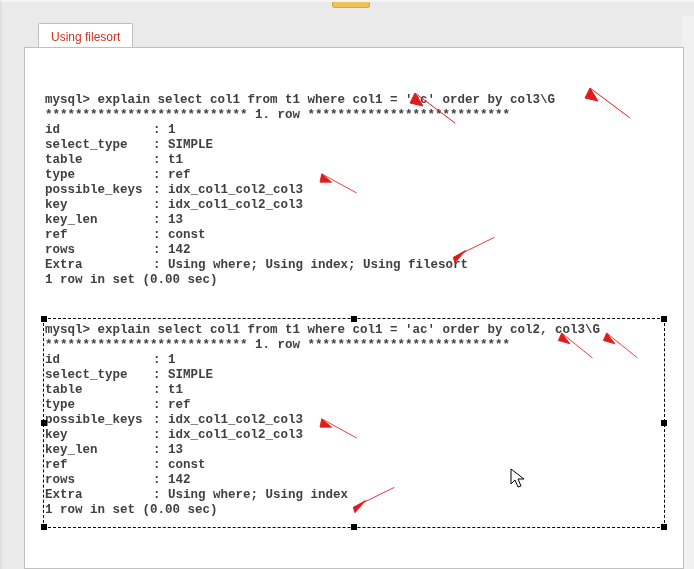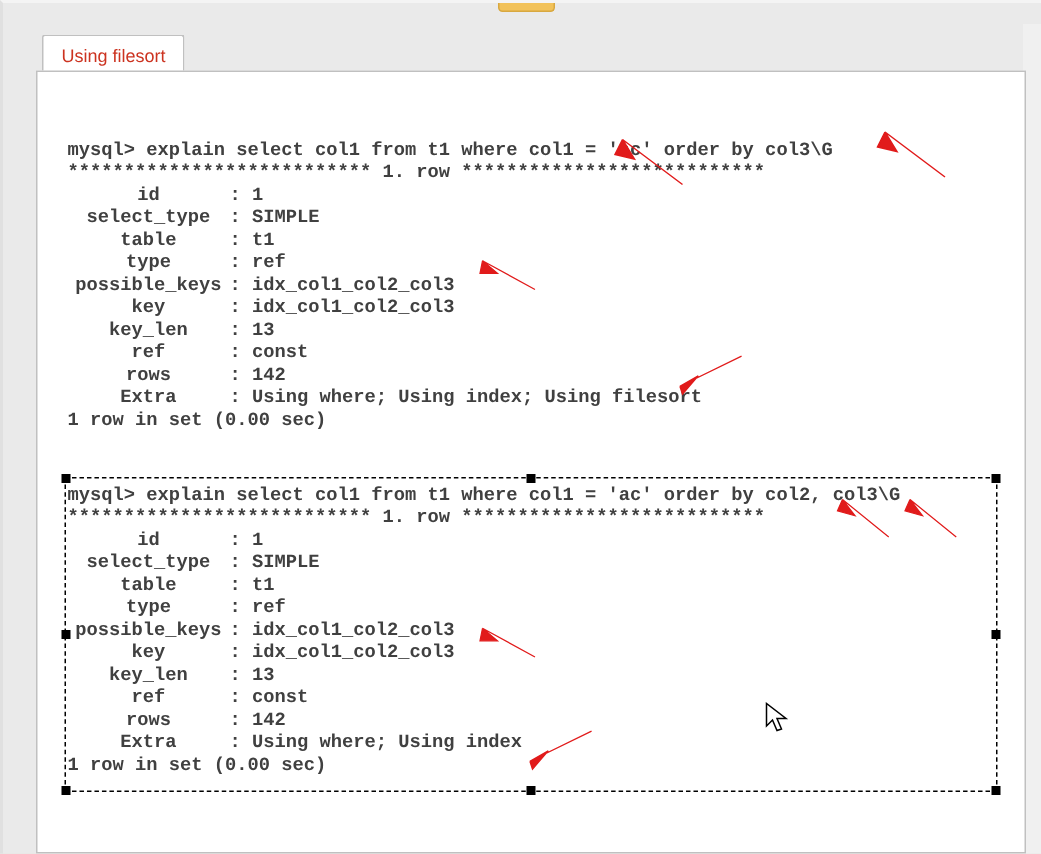--- a/index.html
+++ b/index.html
@@ -14,21 +14,21 @@
   }
   .outer-frame {
     position: absolute;
     top: 0; left: 0; right: 0; bottom: 0;
     border-left: 2px solid #e0e0e0;
     border-top: 2px solid #f4f4f4;
     background: #eaeaea;
   }
   .tab-bar {
     position: absolute;
-    top: 18px; left: 26px;
+    top: 18px; left: 36px;
     display: flex;
     align-items: flex-end;
     height: 28px;
   }
   .tab {
     background: #ffffff;
     border: 1px solid #c0c0c0;
     border-bottom: none;
     padding: 6px 12px 4px 12px;
     font-family: Arial, sans-serif;
@@ -52,21 +52,21 @@
     line-height: 15px;
     color: #404040;
     white-space: pre;
     font-weight: 600;
   }
   .block {
     position: relative;
     margin-bottom: 20px;
   }
   .q-row { display: block; }
-  .label-col { display: inline-block; width: 108px; text-align: center; }
+  .label-col { display: inline-block; width: 108px; text-align: left; }
   .sel-box {
     position: absolute;
     border: 1px dashed #000;
     pointer-events: none;
   }
   .handle {
     position: absolute;
     width: 6px; height: 6px;
     background: #000;
   }

